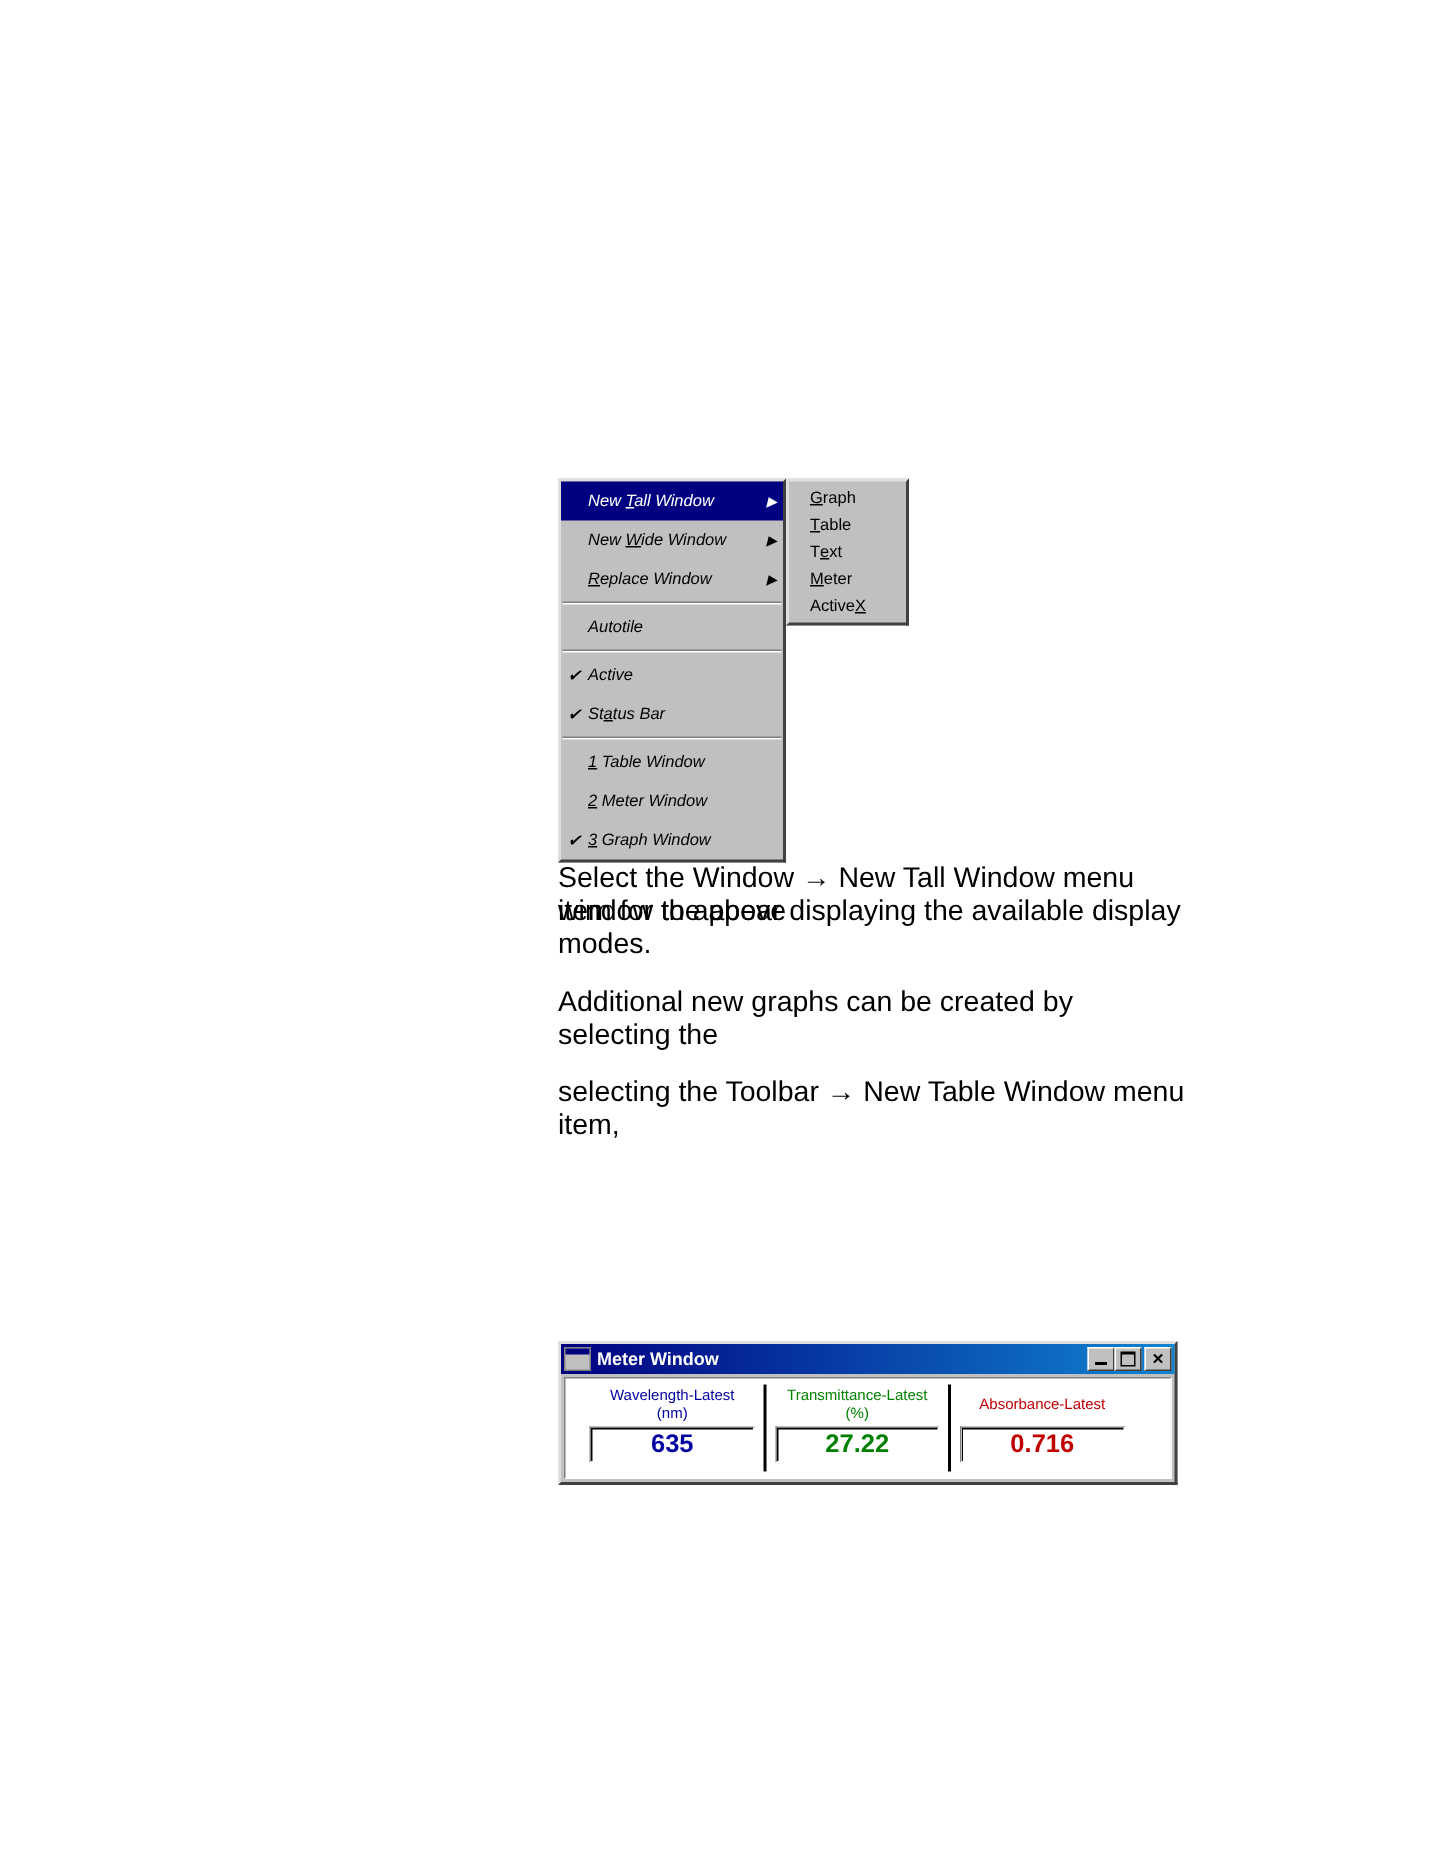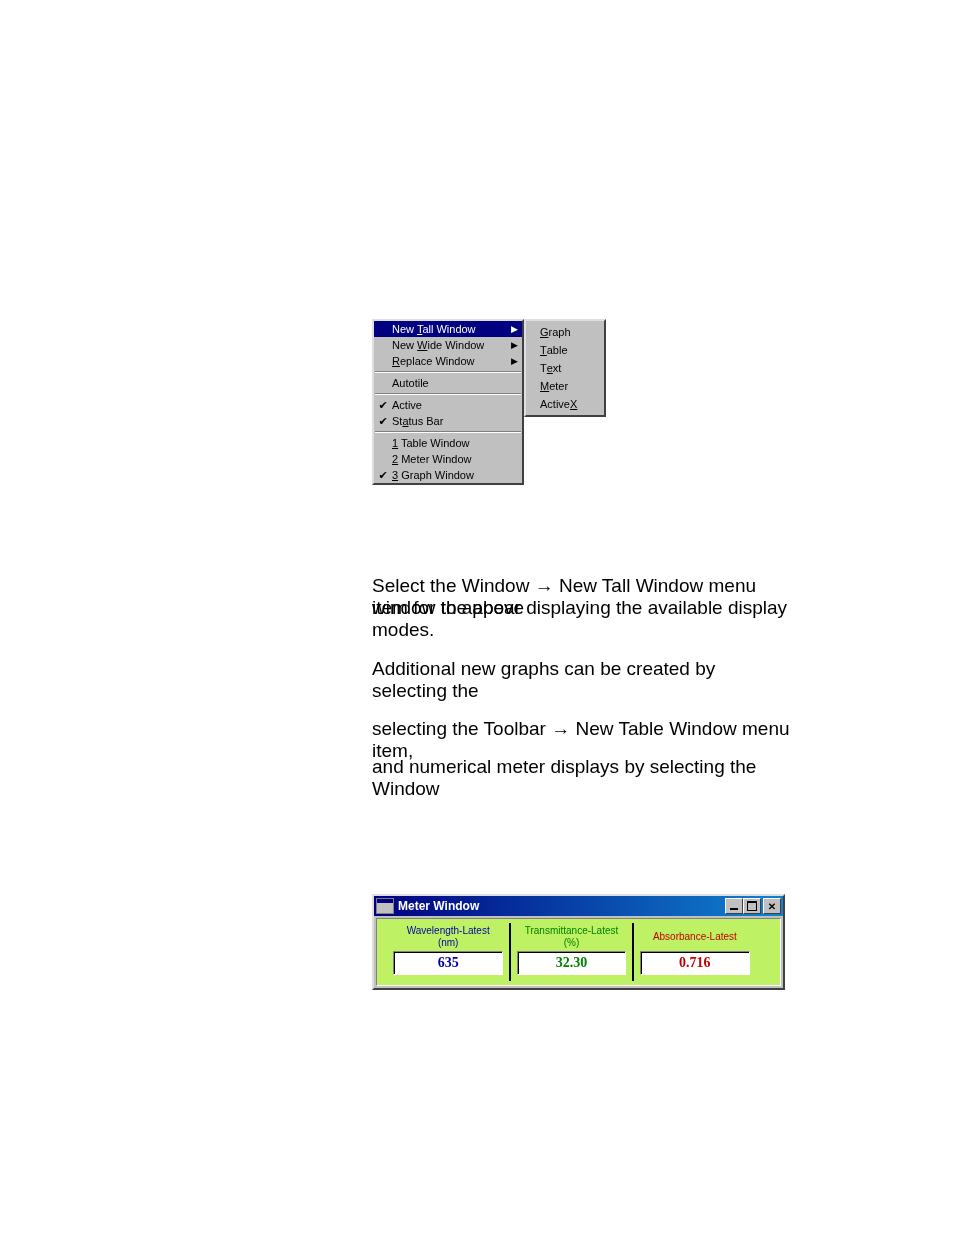--- a/index.html
+++ b/index.html
@@ -32,23 +32,24 @@
     border-right: 2px solid #404040;
     border-bottom: 2px solid #404040;
     box-sizing: border-box;
   }
   .menu-main {
     width: 152px;
   }
   .menu-row {
     display: flex;
     align-items: center;
-    height: 16px;
+    height: 26px;
     padding: 0 4px 0 0;
     white-space: nowrap;
+    font-style: italic;
   }
   .check {
     width: 18px;
     display: inline-flex;
     align-items: center;
     justify-content: center;
     font-size: 11px;
   }
   .lbl {
     flex: 1;
@@ -174,21 +175,21 @@
     display: block;
     width: 8px;
     height: 7px;
     border: 1px solid #000;
     border-top: 2px solid #000;
   }
   .winbtn.close {
     margin-left: 2px;
   }
   .meter-body {
-    background: #bef264;
+    background: #ffffff;
     border-left: 1px solid #808080;
     border-top: 1px solid #808080;
     border-right: 1px solid #ffffff;
     border-bottom: 1px solid #ffffff;
     margin: 2px;
     padding: 4px 12px;
     display: flex;
   }
   .meter-cell {
     width: 124px;
@@ -220,23 +221,23 @@
     border-top: 1px solid #808080;
     border-right: 1px solid #ffffff;
     border-bottom: 1px solid #ffffff;
     background: #ffffff;
     display: flex;
     align-items: center;
     justify-content: center;
     box-shadow: inset 1px 1px 0 #000;
   }
   .m-value {
-    font-family: Liberation Serif, serif;
+    font-family: Liberation Sans, sans-serif;
     font-weight: bold;
-    font-size: 14px;
+    font-size: 17px;
   }
   .c-blue  { color: #0000a0; }
   .c-green { color: #008000; align-items: center; }
   .c-red   { color: #c00000; }
 </style>
 </head>
 <body>
 <div class="page">
 
   <div class="menu-wrap">
@@ -304,23 +305,20 @@
   </div>
   <div class="para" style="left:372px; top:597px; width:420px;">
     <span>window to appear displaying the available display modes.</span>
   </div>
 
   <div class="para" style="left:372px; top:658px; width:420px;">
     <span>Additional new graphs can be created by selecting the</span>
   </div>
   <div class="para" style="left:372px; top:718px; width:420px;">
     <span>selecting the Toolbar </span><span class="arrow-glyph">→</span><span> New Table Window menu item,</span>
-  </div>
-  <div class="para" style="left:372px; top:756px; width:420px;">
-    <span>and numerical meter displays by selecting the Window</span>
   </div>
 
   <div class="meterwin">
     <div class="titlebar">
       <span class="sys-icon"></span>
       <span class="title">Meter  Window</span>
       <span class="btns">
         <span class="winbtn min"></span>
         <span class="winbtn max"></span>
         <span class="winbtn close">✕</span>
@@ -335,21 +333,21 @@
           <div class="m-value-box">
             <span class="m-value c-blue">635</span>
           </div>
         </div>
         <div class="meter-cell">
           <div class="m-label c-green">
             <span>Transmittance-Latest</span>
             <span>(%)</span>
           </div>
           <div class="m-value-box">
-            <span class="m-value c-green">32.30</span>
+            <span class="m-value c-green">27.22</span>
           </div>
         </div>
         <div class="meter-cell last">
           <div class="m-label c-red">
             <span>Absorbance-Latest</span>
           </div>
           <div class="m-value-box">
             <span class="m-value c-red">0.716</span>
           </div>
         </div>

